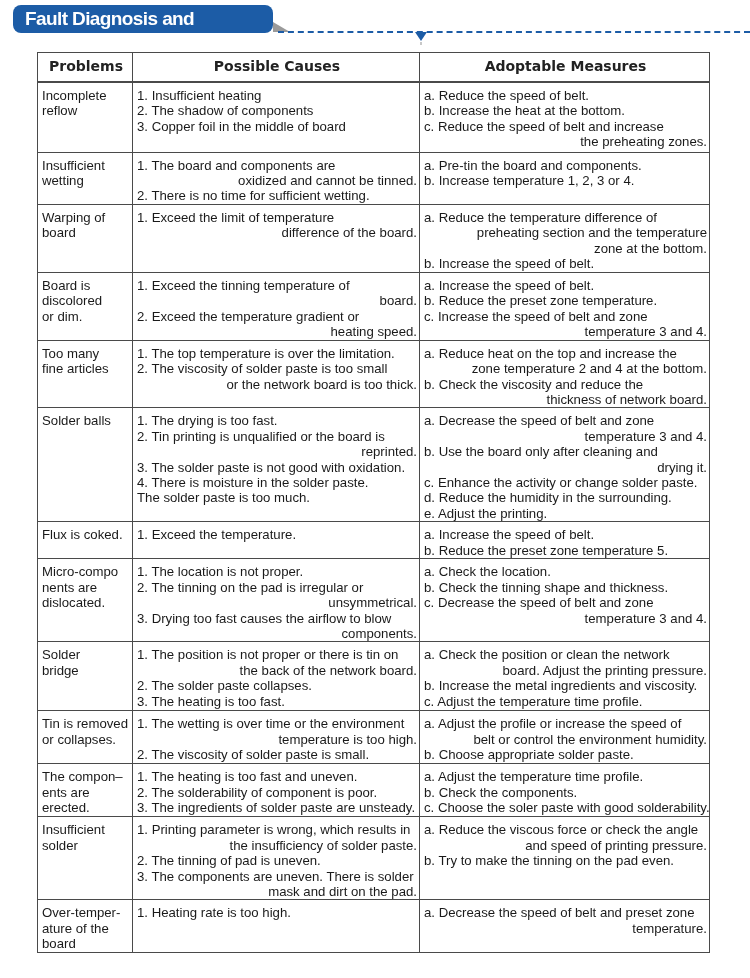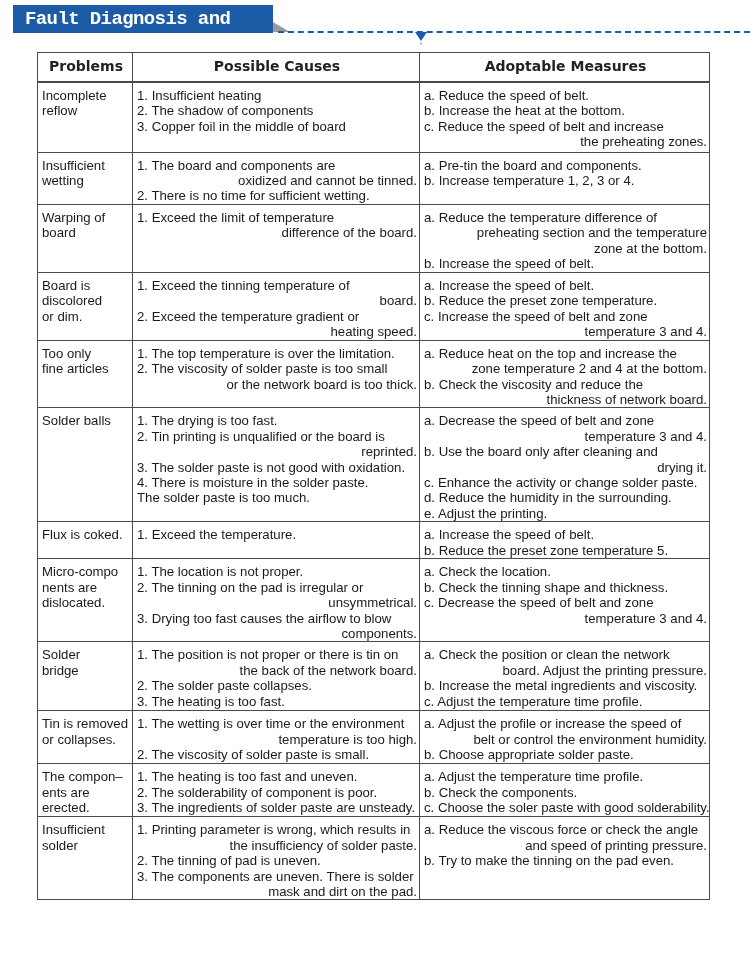--- a/index.html
+++ b/index.html
@@ -3,22 +3,22 @@
   <meta charset="utf-8">
   <style>
     html, body { margin: 0; padding: 0; }
     body {
       width: 750px; height: 978px; background: #ffffff; position: relative; overflow: hidden;
       font-family: "Liberation Sans", "DejaVu Sans", sans-serif; color: #1a1a1a;
     }
     .banner {
       position: absolute; left: 13px; top: 5px; width: 260px; height: 28px;
       background: #1c5ca6; color: #ffffff;
-      font-family: Liberation Mono, monospace; font-weight: bold;
-      font-size: 19px; line-height: 28px; letter-spacing: -0.6px; padding-left: 12px; box-sizing: border-box;
+      font-family: Liberation Sans, sans-serif; font-weight: bold;
+      font-size: 19px; line-height: 28px; letter-spacing: -0.6px; padding-left: 12px; box-sizing: border-box; border-radius: 8px;
     }
     .banner-fold {
       position: absolute; left: 273px; top: 22px; width: 0; height: 0;
       border-bottom: 10px solid #9a9a9a; border-right: 17px solid transparent;
     }
     .dash-line {
       position: absolute; left: 278px; top: 31px; width: 472px; height: 0;
       border-top: 2px dashed #1c5ca6;
     }
     .pointer {
@@ -134,21 +134,21 @@
         </td>
         <td>
           <span class="line">a. Increase the speed of belt.</span>
           <span class="line">b. Reduce the preset zone temperature.</span>
           <span class="line">c. Increase the speed of belt and zone</span>
           <span class="line hang">temperature 3 and 4.</span>
         </td>
       </tr>
       <tr style="height: 66px;">
         <td>
-          <span class="line">Too only</span>
+          <span class="line">Too many</span>
           <span class="line">fine articles</span>
         </td>
         <td>
           <span class="line">1. The top temperature is over the limitation.</span>
           <span class="line">2. The viscosity of solder paste is too small</span>
           <span class="line hang">or the network board is too thick.</span>
         </td>
         <td>
           <span class="line">a. Reduce heat on the top and increase the</span>
           <span class="line hang">zone temperature 2 and 4 at the bottom.</span>
@@ -272,14 +272,28 @@
           <span class="line">2. The tinning of pad is uneven.</span>
           <span class="line">3. The components are uneven. There is solder</span>
           <span class="line hang">mask and dirt on the pad.</span>
         </td>
         <td>
           <span class="line">a. Reduce the viscous force or check the angle</span>
           <span class="line hang">and speed of printing pressure.</span>
           <span class="line">b. Try to make the tinning on the pad even.</span>
         </td>
       </tr>
+      <tr style="height: 50px;">
+        <td>
+          <span class="line">Over-temper-</span>
+          <span class="line">ature of the</span>
+          <span class="line">board</span>
+        </td>
+        <td>
+          <span class="line">1. Heating rate is too high.</span>
+        </td>
+        <td>
+          <span class="line">a. Decrease the speed of belt and preset zone</span>
+          <span class="line hang">temperature.</span>
+        </td>
+      </tr>
     </tbody>
 </table>
 
 </body></html>

